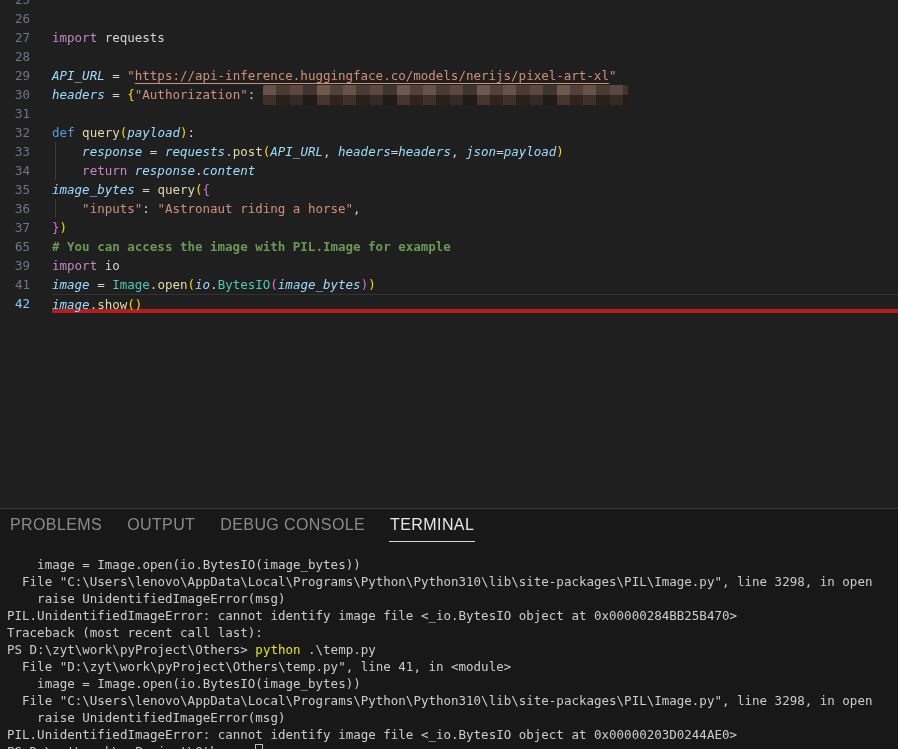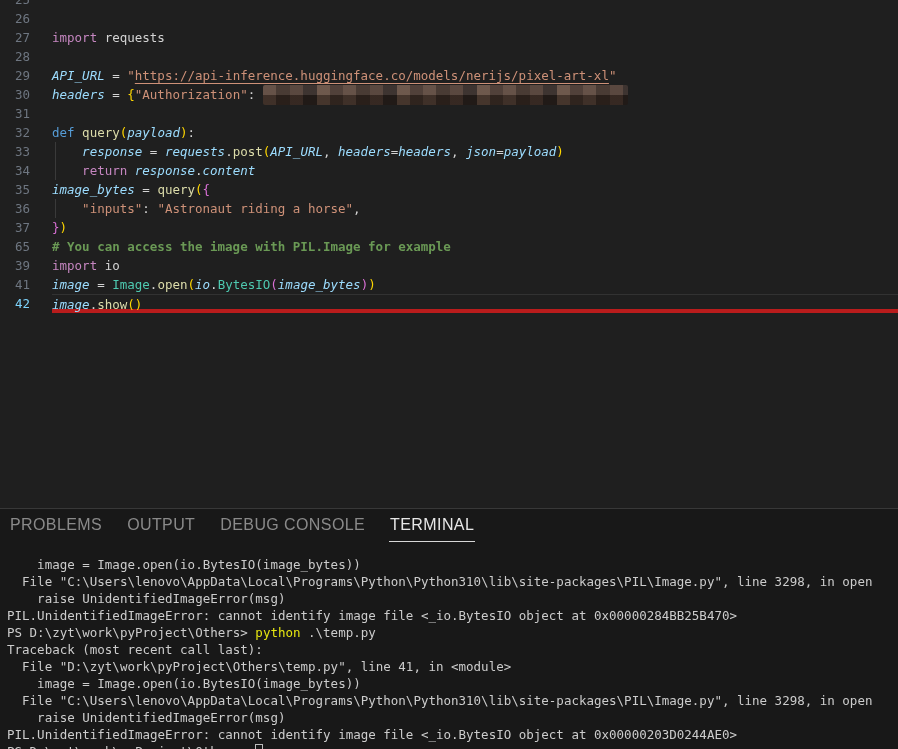--- a/index.html
+++ b/index.html
@@ -113,22 +113,22 @@
       <div class="panel-tab">PROBLEMS</div>
       <div class="panel-tab">OUTPUT</div>
       <div class="panel-tab">DEBUG CONSOLE</div>
       <div class="panel-tab active">TERMINAL</div>
     </div>
   <div class="terminal" id="terminal-lines">
       <div class="term-line"><span>    image = Image.open(io.BytesIO(image_bytes))</span></div>
       <div class="term-line"><span>  File "C:\Users\lenovo\AppData\Local\Programs\Python\Python310\lib\site-packages\PIL\Image.py", line 3298, in open</span></div>
       <div class="term-line"><span>    raise UnidentifiedImageError(msg)</span></div>
       <div class="term-line"><span>PIL.UnidentifiedImageError: cannot identify image file &lt;_io.BytesIO object at 0x00000284BB25B470&gt;</span></div>
+      <div class="term-line"><span>Traceback (most recent call last):</span></div>
       <div class="term-line"><span>PS D:\zyt\work\pyProject\Others&gt; </span><span class="tseg-yellow">python</span><span> .\temp.py</span></div>
-      <div class="term-line"><span>Traceback (most recent call last):</span></div>
       <div class="term-line"><span>  File "D:\zyt\work\pyProject\Others\temp.py", line 41, in &lt;module&gt;</span></div>
       <div class="term-line"><span>    image = Image.open(io.BytesIO(image_bytes))</span></div>
       <div class="term-line"><span>  File "C:\Users\lenovo\AppData\Local\Programs\Python\Python310\lib\site-packages\PIL\Image.py", line 3298, in open</span></div>
       <div class="term-line"><span>    raise UnidentifiedImageError(msg)</span></div>
       <div class="term-line"><span>PIL.UnidentifiedImageError: cannot identify image file &lt;_io.BytesIO object at 0x00000203D0244AE0&gt;</span></div>
       <div class="term-line"><span>PS D:\zyt\work\pyProject\Others&gt; </span><span class="term-cursor"></span></div>
     </div>
 </div>
 
 </body></html>

